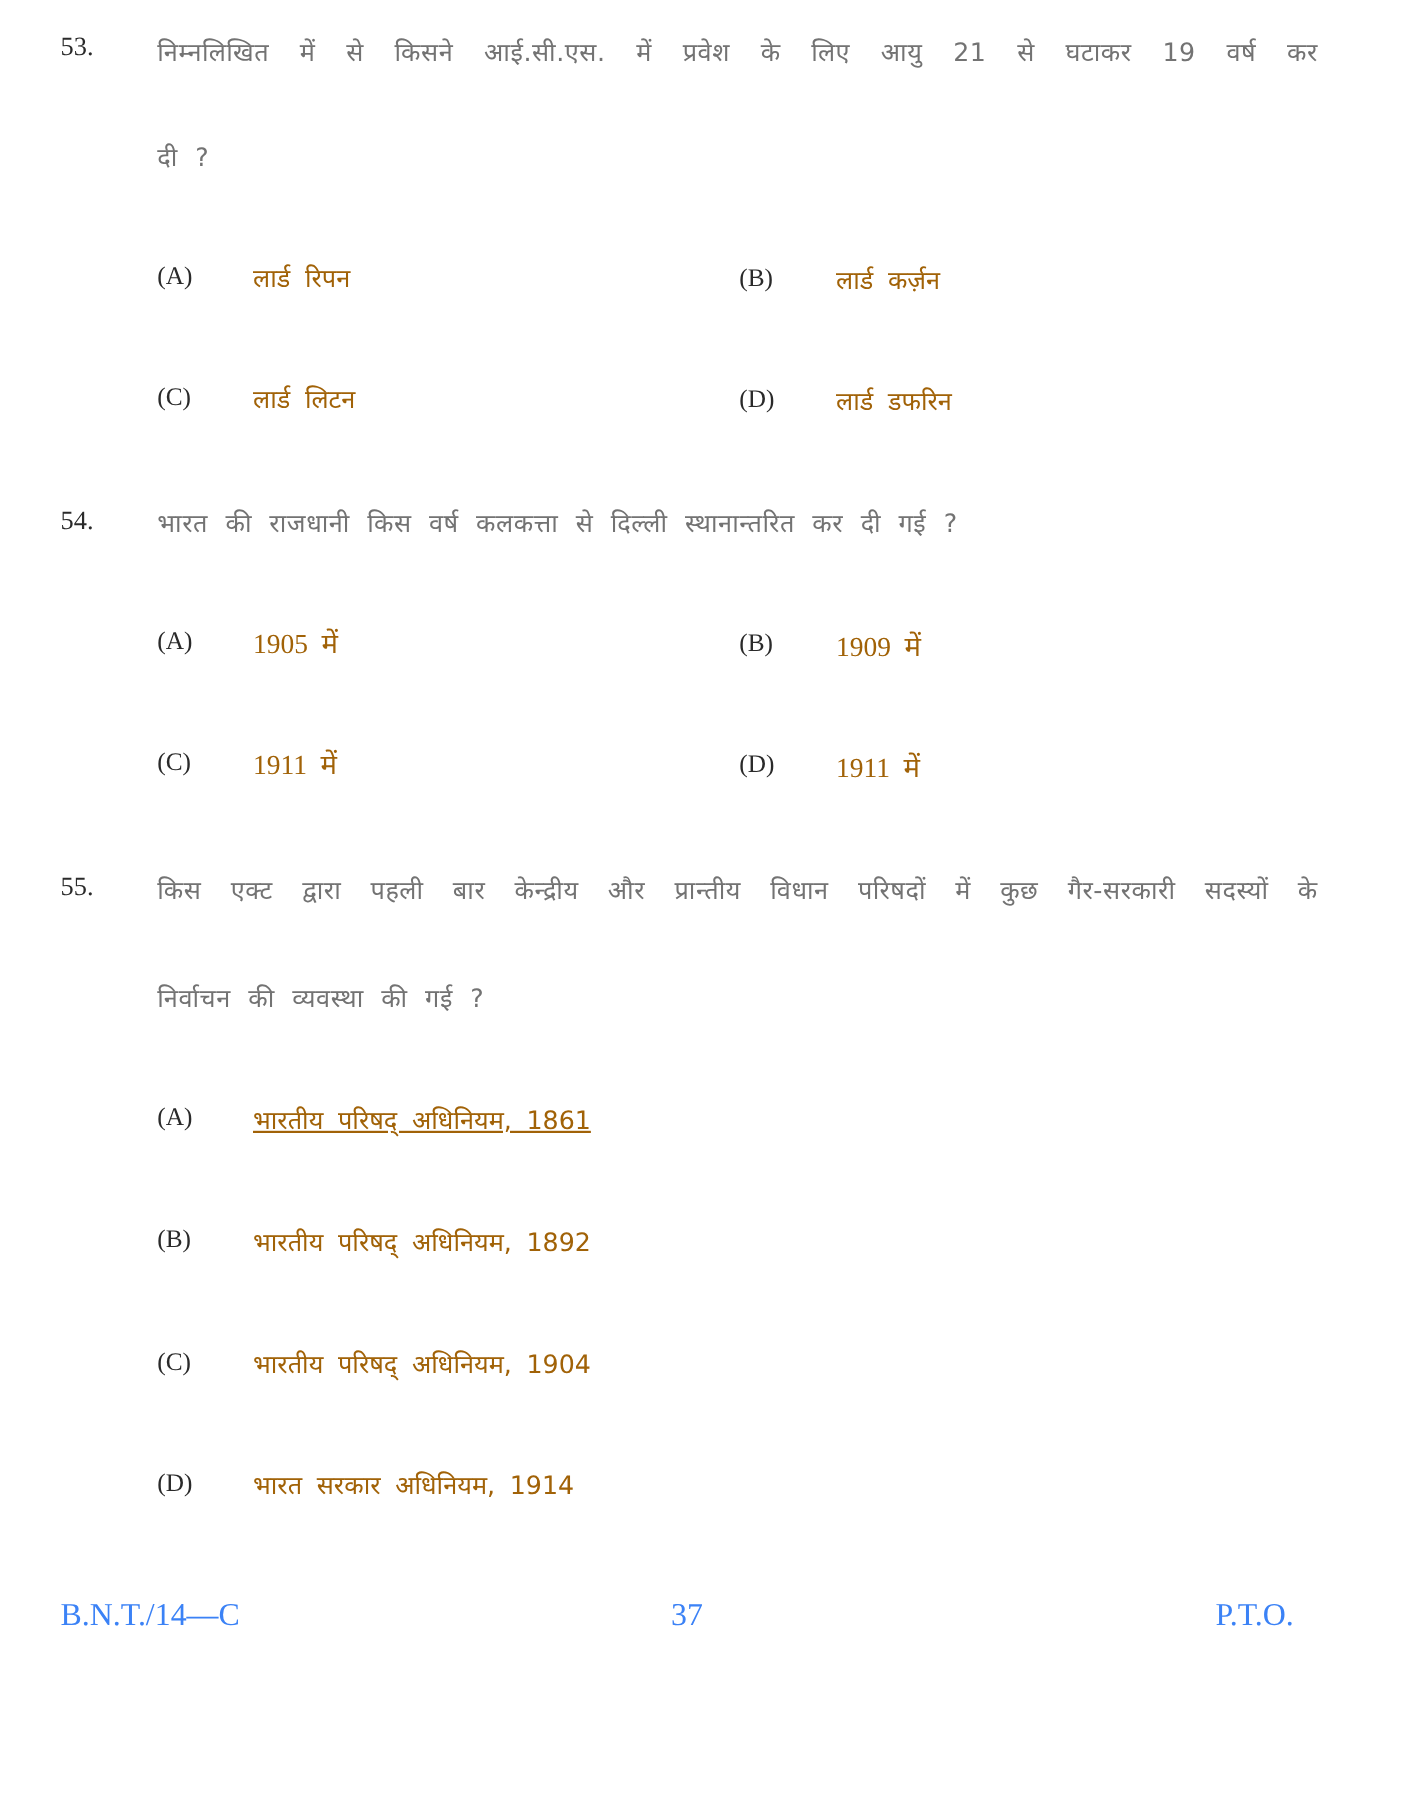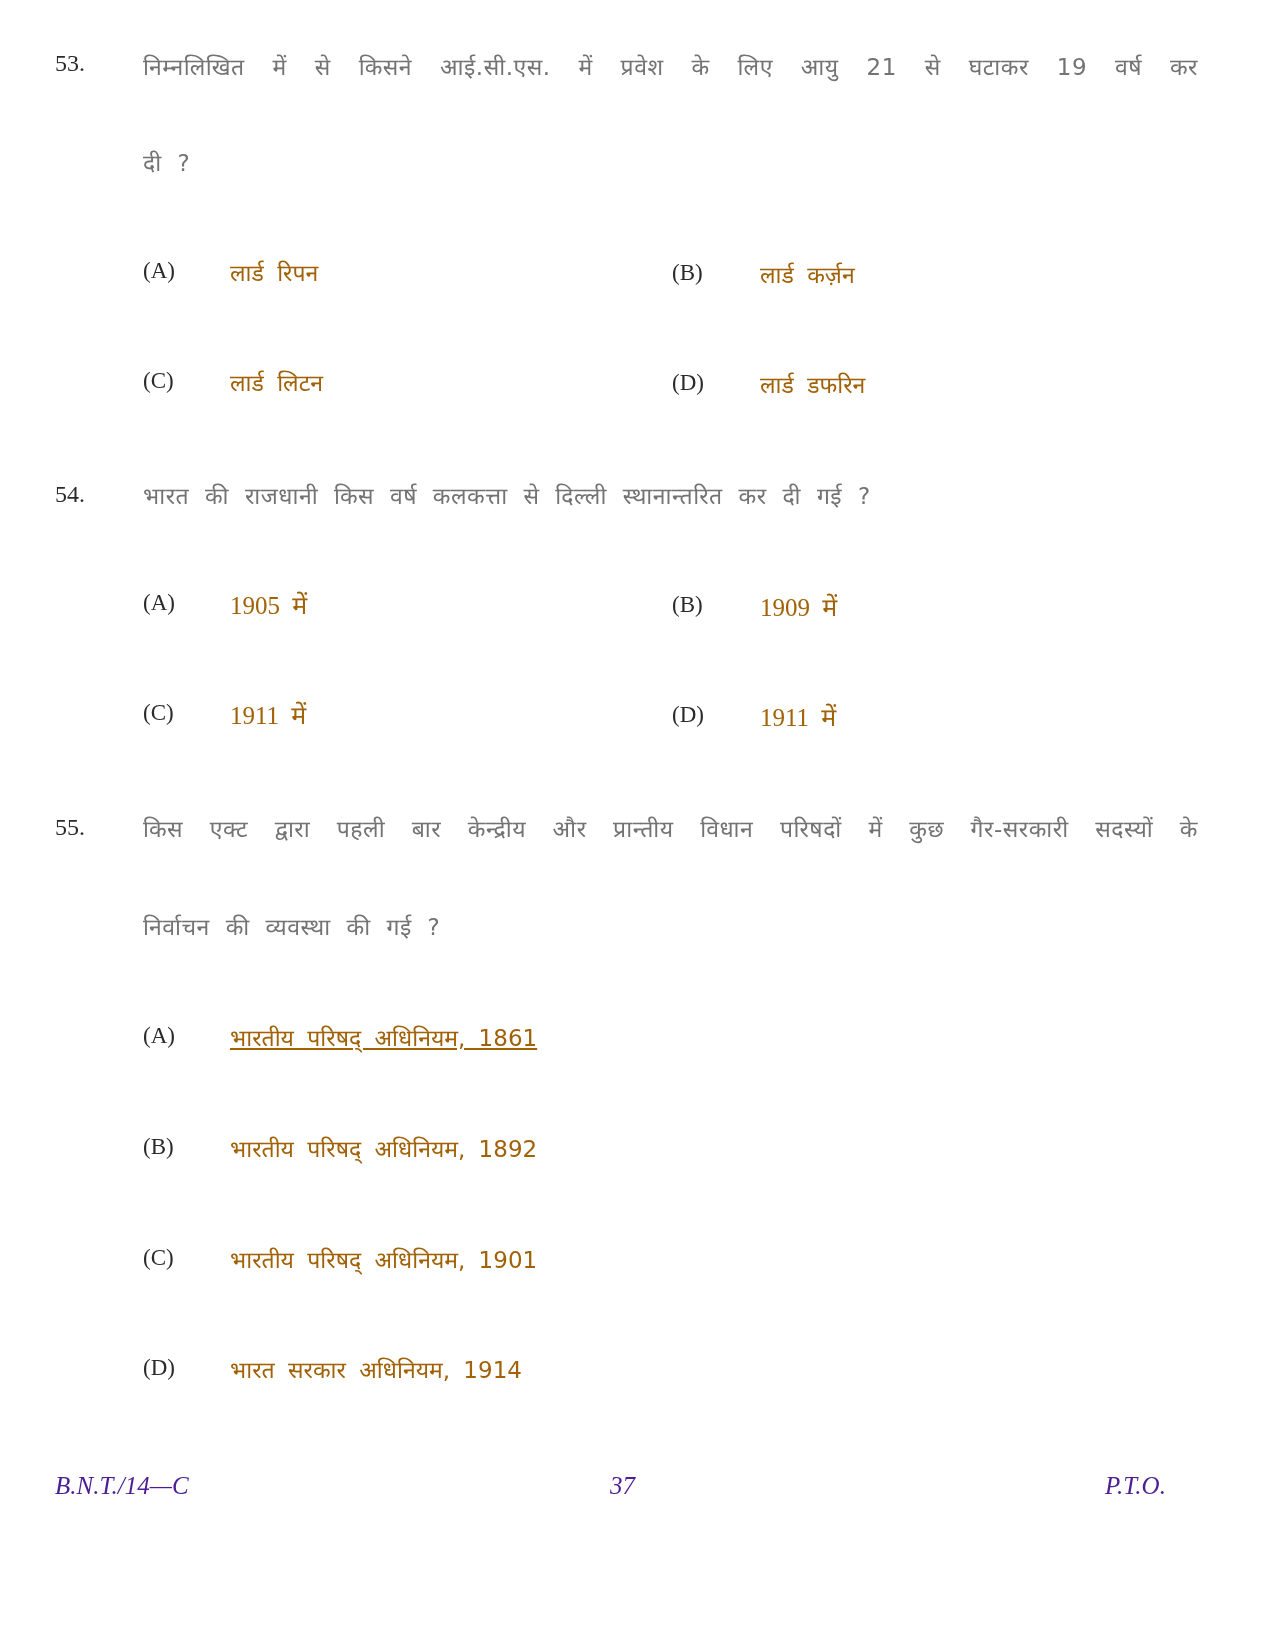--- a/index.html
+++ b/index.html
@@ -8,21 +8,21 @@
       background: #ffffff;
     }
     body {
       width: 1275px;
       height: 1651px;
       position: relative;
       overflow: hidden;
       color: #1e1e1e;
       font-family: "DejaVu Serif", "Liberation Serif", serif;
     }
-    .abs { position: absolute; white-space: nowrap; margin-top: 20px; }
+    .abs { position: absolute; white-space: nowrap; }
     .qnum {
       font-family: "Liberation Serif", "DejaVu Serif", serif;
       font-size: 24px;
       color: #2a2a2a;
     }
     .qtext {
       font-family: "DejaVu Sans", "Liberation Sans", sans-serif;
       font-size: 23px;
       color: #737373;
       letter-spacing: 0.5px;
@@ -46,23 +46,22 @@
       font-size: 23px;
       color: #a16207;
       word-spacing: 6px;
     }
     .opt-text.num {
       font-family: "Liberation Serif", "DejaVu Serif", serif;
       font-size: 25px;
     }
     .footer {
       font-family: "Liberation Serif", "DejaVu Serif", serif;
-      font-size: 25px;
-      color: #4c1d95;
-      font-style: italic;
+      font-size: 29px;
+      color: #3b82f6;
     }
   </style>
 </head>
 <body>
 
 <div>
   <span class="abs qnum" style="left:55px; top:30px;">53.</span>
   <div class="abs qtext qline justify" style="left:143px; top:30px;">निम्नलिखित में से किसने आई.सी.एस. में प्रवेश के लिए आयु 21 से घटाकर 19 वर्ष कर</div>
   <div class="abs qtext qline" style="left:143px; top:126px;">दी ?</div>
 
@@ -114,21 +113,21 @@
   <div>
     <span class="abs opt-letter" style="left:143px; top:1003px;">(A)</span>
     <span class="abs opt-text" style="left:230px; top:1001px;text-decoration:underline;">भारतीय परिषद् अधिनियम, 1861</span>
   </div>
   <div>
     <span class="abs opt-letter" style="left:143px; top:1114px;">(B)</span>
     <span class="abs opt-text" style="left:230px; top:1112px;">भारतीय परिषद् अधिनियम, 1892</span>
   </div>
   <div>
     <span class="abs opt-letter" style="left:143px; top:1225px;">(C)</span>
-    <span class="abs opt-text" style="left:230px; top:1223px;">भारतीय परिषद् अधिनियम, 1901</span>
+    <span class="abs opt-text" style="left:230px; top:1223px;">भारतीय परिषद् अधिनियम, 1904</span>
   </div>
   <div>
     <span class="abs opt-letter" style="left:143px; top:1335px;">(D)</span>
     <span class="abs opt-text" style="left:230px; top:1333px;">भारत सरकार अधिनियम, 1914</span>
   </div>
 </div>
 
 <div>
   <span class="abs footer" style="left:55px; top:1452px;">B.N.T./14—C</span>
   <span class="abs footer" style="left:610px; top:1452px;">37</span>

